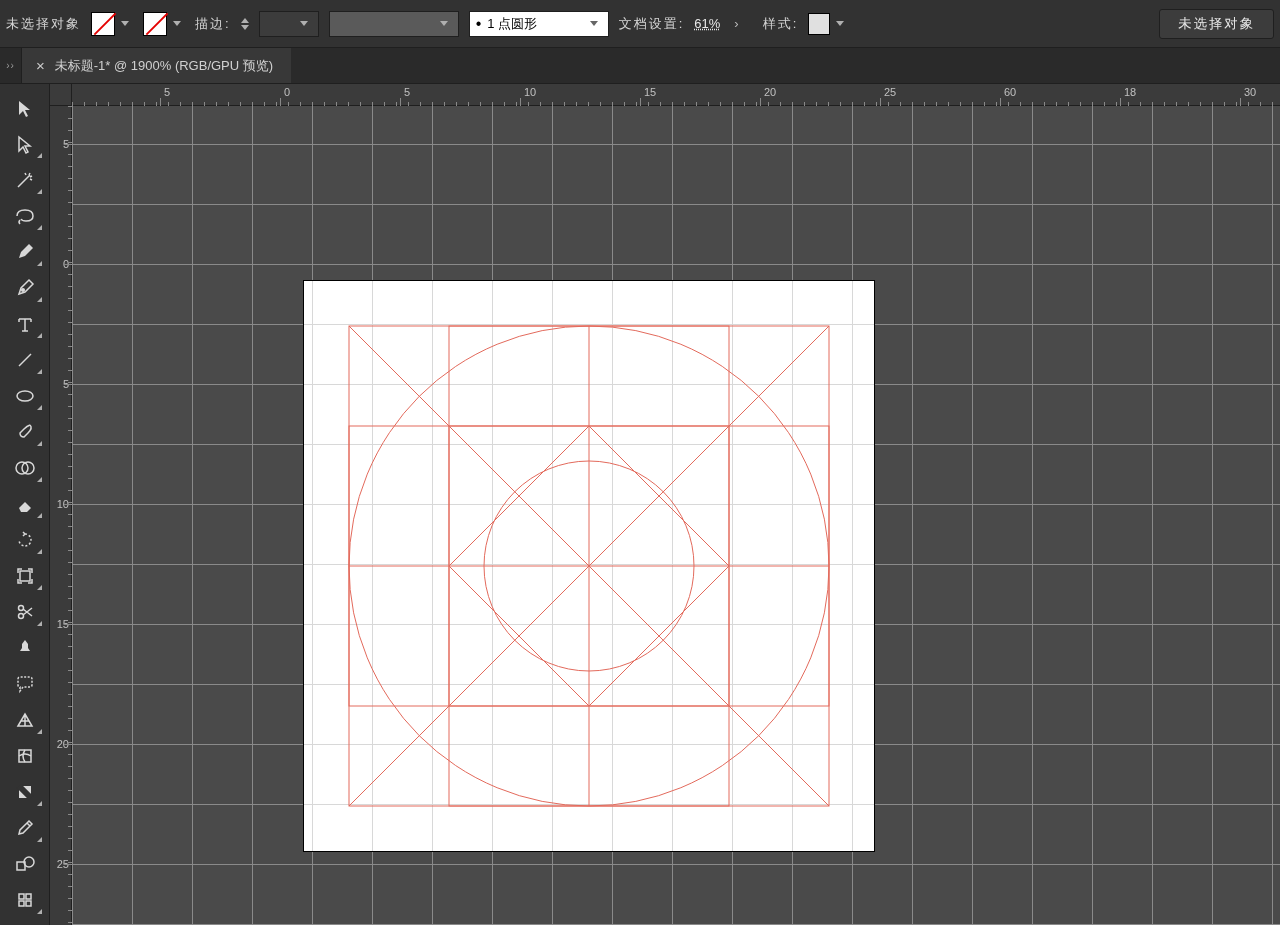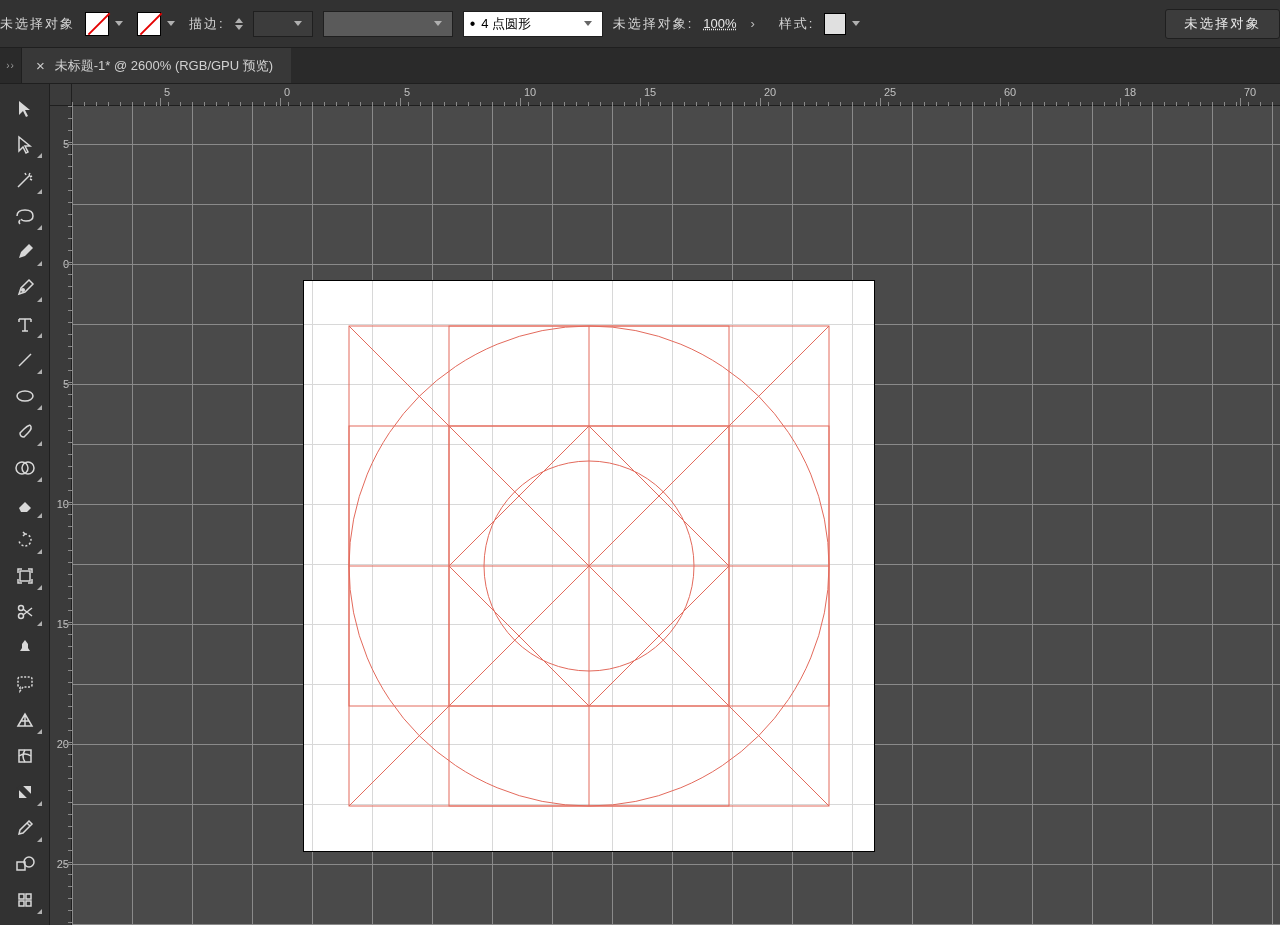--- a/index.html
+++ b/index.html
@@ -13,21 +13,21 @@
   overflow: hidden;
   position: relative;
 }
 
 
 .options-bar {
   height: 48px;
   background: #323232;
   display: flex;
   align-items: center;
-  padding: 0 0;
+  padding: 0 6px;
   gap: 10px;
   border-bottom: 1px solid #1f1f1f;
 }
 .options-bar .label { color: #d5d5d5; letter-spacing: 2px; }
 .swatch-group { display: flex; align-items: center; gap: 2px; }
 .swatch-box {
   width: 24px; height: 24px; background: #fff; position: relative;
   border: 1px solid #000;
 }
 .swatch-box::after{
@@ -164,44 +164,44 @@
       <span class="dn"></span>
   </div>
   <div class="field blank">
     <span class="chevron-down" style="margin-left:auto"></span>
   </div>
   <div class="field wide">
     <span class="chevron-down" style="margin-left:auto"></span>
   </div>
   <div class="field white" style="width:140px">
     <span style="font-size:16px">•</span>
-    <span>4 点圆形</span>
+    <span>1 点圆形</span>
     <span class="chevron-down" style="margin-left:auto;border-top-color:#666"></span>
   </div>
 
-  <span class="label">未选择对象:</span>
-  <span style="text-decoration:underline dotted;margin-right:4px">100%</span>
+  <span class="label">文档设置:</span>
+  <span style="text-decoration:underline dotted;margin-right:4px">61%</span>
   <span style="color:#bbb">›</span>
 
   <span class="label" style="margin-left:14px">样式:</span>
   <div class="swatch-group">
     <div class="style-swatch"></div>
     <span class="chevron-down"></span>
   </div>
 
   <button class="doc-btn" style="margin-left:auto">未选择对象</button>
 </div>
 
 <div class="tab-bar">
   <div class="hidden-stub">
       <span>››</span>
     </div>
   <div class="tab">
     <span class="close">×</span>
-    <span>未标题-1* @ 2600% (RGB/GPU 预览)</span>
+    <span>未标题-1* @ 1900% (RGB/GPU 预览)</span>
   </div>
 </div>
 
 <div class="workspace">
 
   <div class="tool-col">
     <div class="tool-btn fill">
         <svg width="20" height="20">
           <path d="M4 3 L4 17 L8 13 L11 19 L13 18 L10 12 L15 12 Z"></path>
         </svg>
@@ -344,21 +344,21 @@
         <div class="tick" style="left: 572px;">15</div>
         <div class="t-line" style="left: 568px;"></div>
         <div class="tick" style="left: 692px;">20</div>
         <div class="t-line" style="left: 688px;"></div>
         <div class="tick" style="left: 812px;">25</div>
         <div class="t-line" style="left: 808px;"></div>
         <div class="tick" style="left: 932px;">60</div>
         <div class="t-line" style="left: 928px;"></div>
         <div class="tick" style="left: 1052px;">18</div>
         <div class="t-line" style="left: 1048px;"></div>
-        <div class="tick" style="left: 1172px;">70</div>
+        <div class="tick" style="left: 1172px;">30</div>
         <div class="t-line" style="left: 1168px;"></div>
         <div class="t-line" style="left: 0px; top: 18px; height: 4px;"></div>
         <div class="t-line" style="left: 12px; top: 18px; height: 4px;"></div>
         <div class="t-line" style="left: 24px; top: 18px; height: 4px;"></div>
         <div class="t-line" style="left: 36px; top: 18px; height: 4px;"></div>
         <div class="t-line" style="left: 48px; top: 18px; height: 4px;"></div>
         <div class="t-line" style="left: 60px; top: 18px; height: 4px;"></div>
         <div class="t-line" style="left: 72px; top: 18px; height: 4px;"></div>
         <div class="t-line" style="left: 84px; top: 18px; height: 4px;"></div>
         <div class="t-line" style="left: 96px; top: 18px; height: 4px;"></div>

